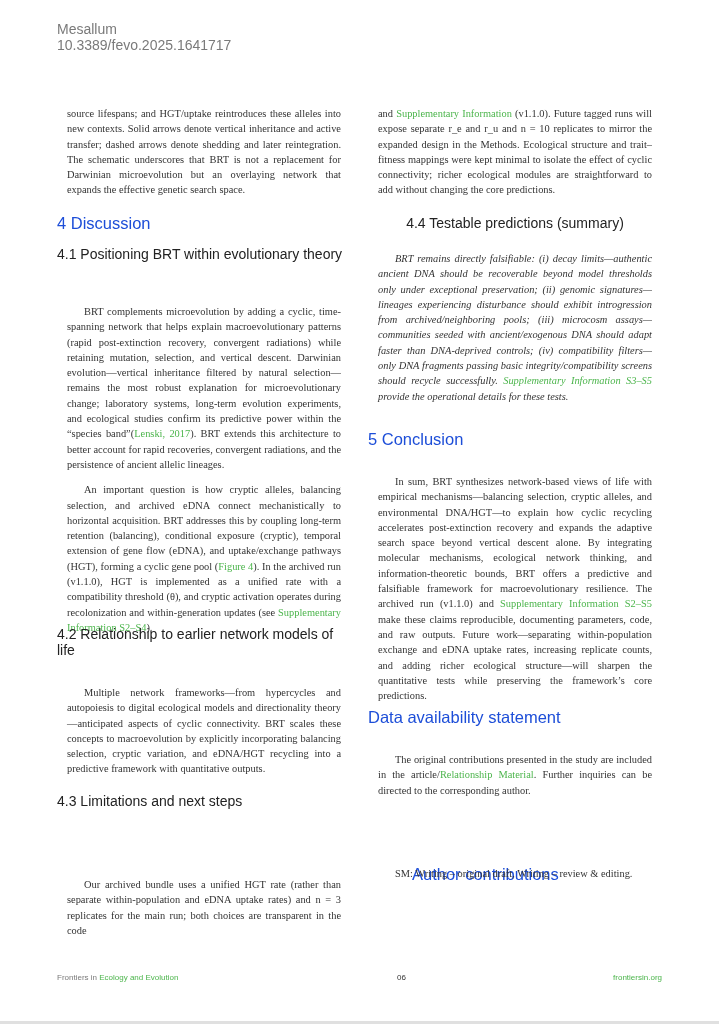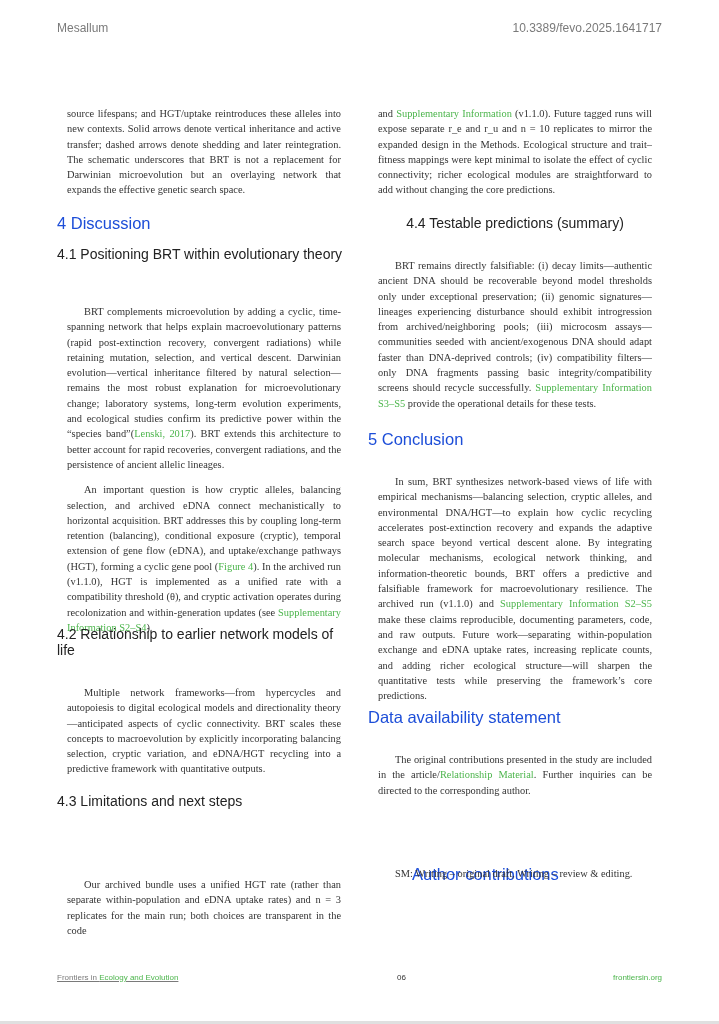--- a/index.html
+++ b/index.html
@@ -2,22 +2,22 @@
 <html><head>
   <meta charset="utf-8">
   <style>
     html, body { margin: 0; padding: 0; }
     body {
       width: 719px; height: 1024px; background: #ffffff; position: relative; overflow: hidden;
       font-family: "DejaVu Serif", "Liberation Serif", serif; color: #333333;
     }
     .running-header {
       position: absolute; top: 21px; left: 57px; right: 57px;
-      font-family: "Liberation Sans", sans-serif; font-size: 12px; color: #7a7a7a;
-      display: flex; justify-content: space-between;
+      font-family: "Liberation Sans", sans-serif; font-size: 14px; color: #7a7a7a;
+      display: flex; justify-content: space-between; flex-direction: column;
     }
     .col {
       position: absolute; top: 96px; width: 294px;
     }
     .col-left { left: 57px; }
     .col-right { left: 368px; }
     p.body {
       font-family: "Liberation Serif", serif; font-size: 10.4px; line-height: 15.3px;
       margin: 10px; text-align: justify; color: #333;
     }
@@ -29,21 +29,21 @@
     }
     h3.sub {
       font-family: "Liberation Sans", sans-serif; font-weight: normal; color: #222;
       font-size: 14px; margin: 0; line-height: 16px;
     }
     .abs { position: absolute; left: 0; width: 294px; }
     .footer {
       position: absolute; top: 973px; left: 57px; right: 57px;
       font-family: "Liberation Sans", sans-serif; font-size: 8px; color: #7a7a7a;
     }
-    .footer .left { position: absolute; left: 0; text-decoration: underline; }
+    .footer .left { position: absolute; left: 0; }
     .footer .center { position: absolute; left: 296px; color: #333; padding-left: 44px; }
     .footer .right { position: absolute; right: 0; color: #4cb54c; }
     .bottom-rule { position: absolute; left: 0; right: 0; top: 1021px; height: 3px; background: #e0e0e0; }
   </style>
 </head>
 <body>
 
 <div class="running-header">
   <span>Mesallum</span>
   <span>10.3389/fevo.2025.1641717</span>
@@ -86,21 +86,21 @@
 
 <div class="col col-right">
   <div class="abs" style="top:0px;">
     <p class="body"><span>and </span><span class="link">Supplementary Information</span><span> (v1.1.0). Future tagged runs will expose separate r_e and r_u and n = 10 replicates to mirror the expanded design in the Methods. Ecological structure and trait–fitness mappings were kept minimal to isolate the effect of cyclic connectivity; richer ecological modules are straightforward to add without changing the core predictions.</span></p>
   </div>
 
   <div class="abs" style="top:119px;text-align:center;">
     <h3 class="sub">4.4 Testable predictions (summary)</h3>
   </div>
 
-  <div class="abs" style="top:152px;">
+  <div class="abs" style="top:145px;font-style:italic;">
     <p class="body indent"><span>BRT remains directly falsifiable: (i) decay limits—authentic ancient DNA should be recoverable beyond model thresholds only under exceptional preservation; (ii) genomic signatures—lineages experiencing disturbance should exhibit introgression from archived/neighboring pools; (iii) microcosm assays—communities seeded with ancient/exogenous DNA should adapt faster than DNA-deprived controls; (iv) compatibility filters—only DNA fragments passing basic integrity/compatibility screens should recycle successfully. </span><span class="link">Supplementary Information S3–S5</span><span> provide the operational details for these tests.</span></p>
   </div>
 
   <div class="abs" style="top:333px;">
     <h2 class="sec">5 Conclusion</h2>
   </div>
 
   <div class="abs" style="top:368px;">
     <p class="body indent"><span>In sum, BRT synthesizes network-based views of life with empirical mechanisms—balancing selection, cryptic alleles, and environmental DNA/HGT—to explain how cyclic recycling accelerates post-extinction recovery and expands the adaptive search space beyond vertical descent alone. By integrating molecular mechanisms, ecological network thinking, and information-theoretic bounds, BRT offers a predictive and falsifiable framework for macroevolutionary resilience. The archived run (v1.1.0) and </span><span class="link">Supplementary Information S2–S5</span><span> make these claims reproducible, documenting parameters, code, and raw outputs. Future work—separating within-population exchange and eDNA uptake rates, increasing replicate counts, and adding richer ecological structure—will sharpen the quantitative tests while preserving the framework’s core predictions.</span></p>
   </div>

